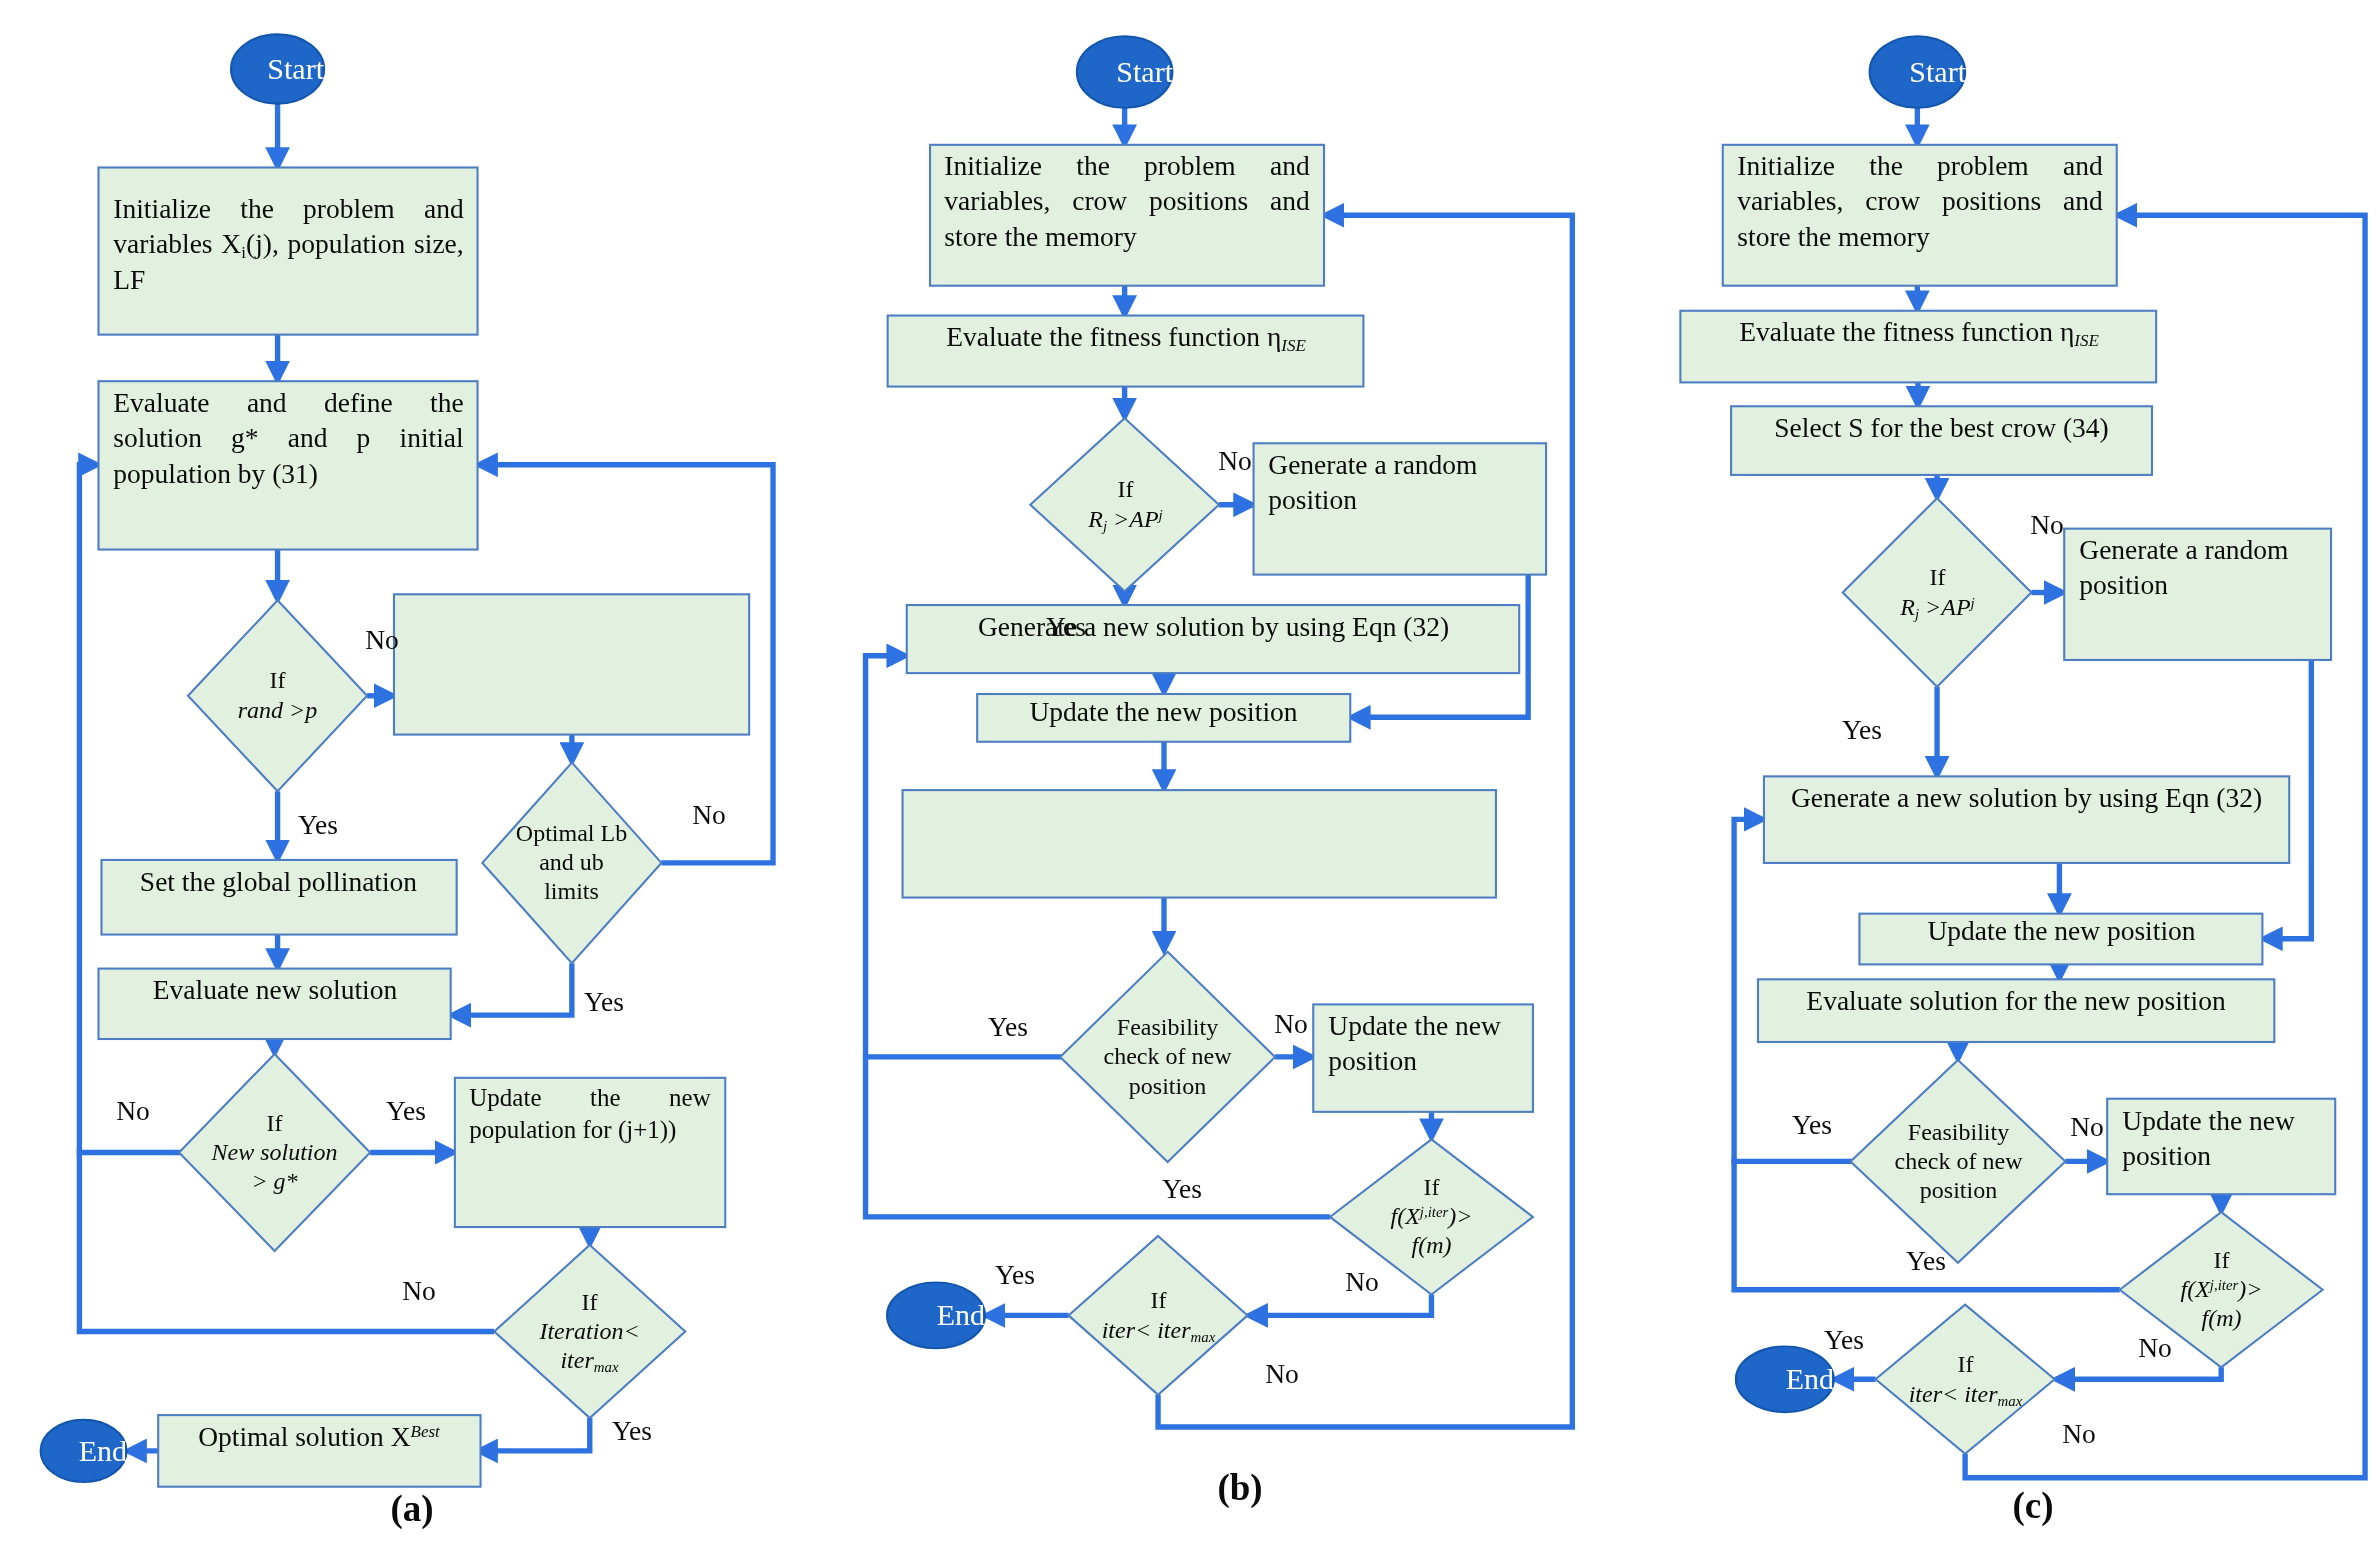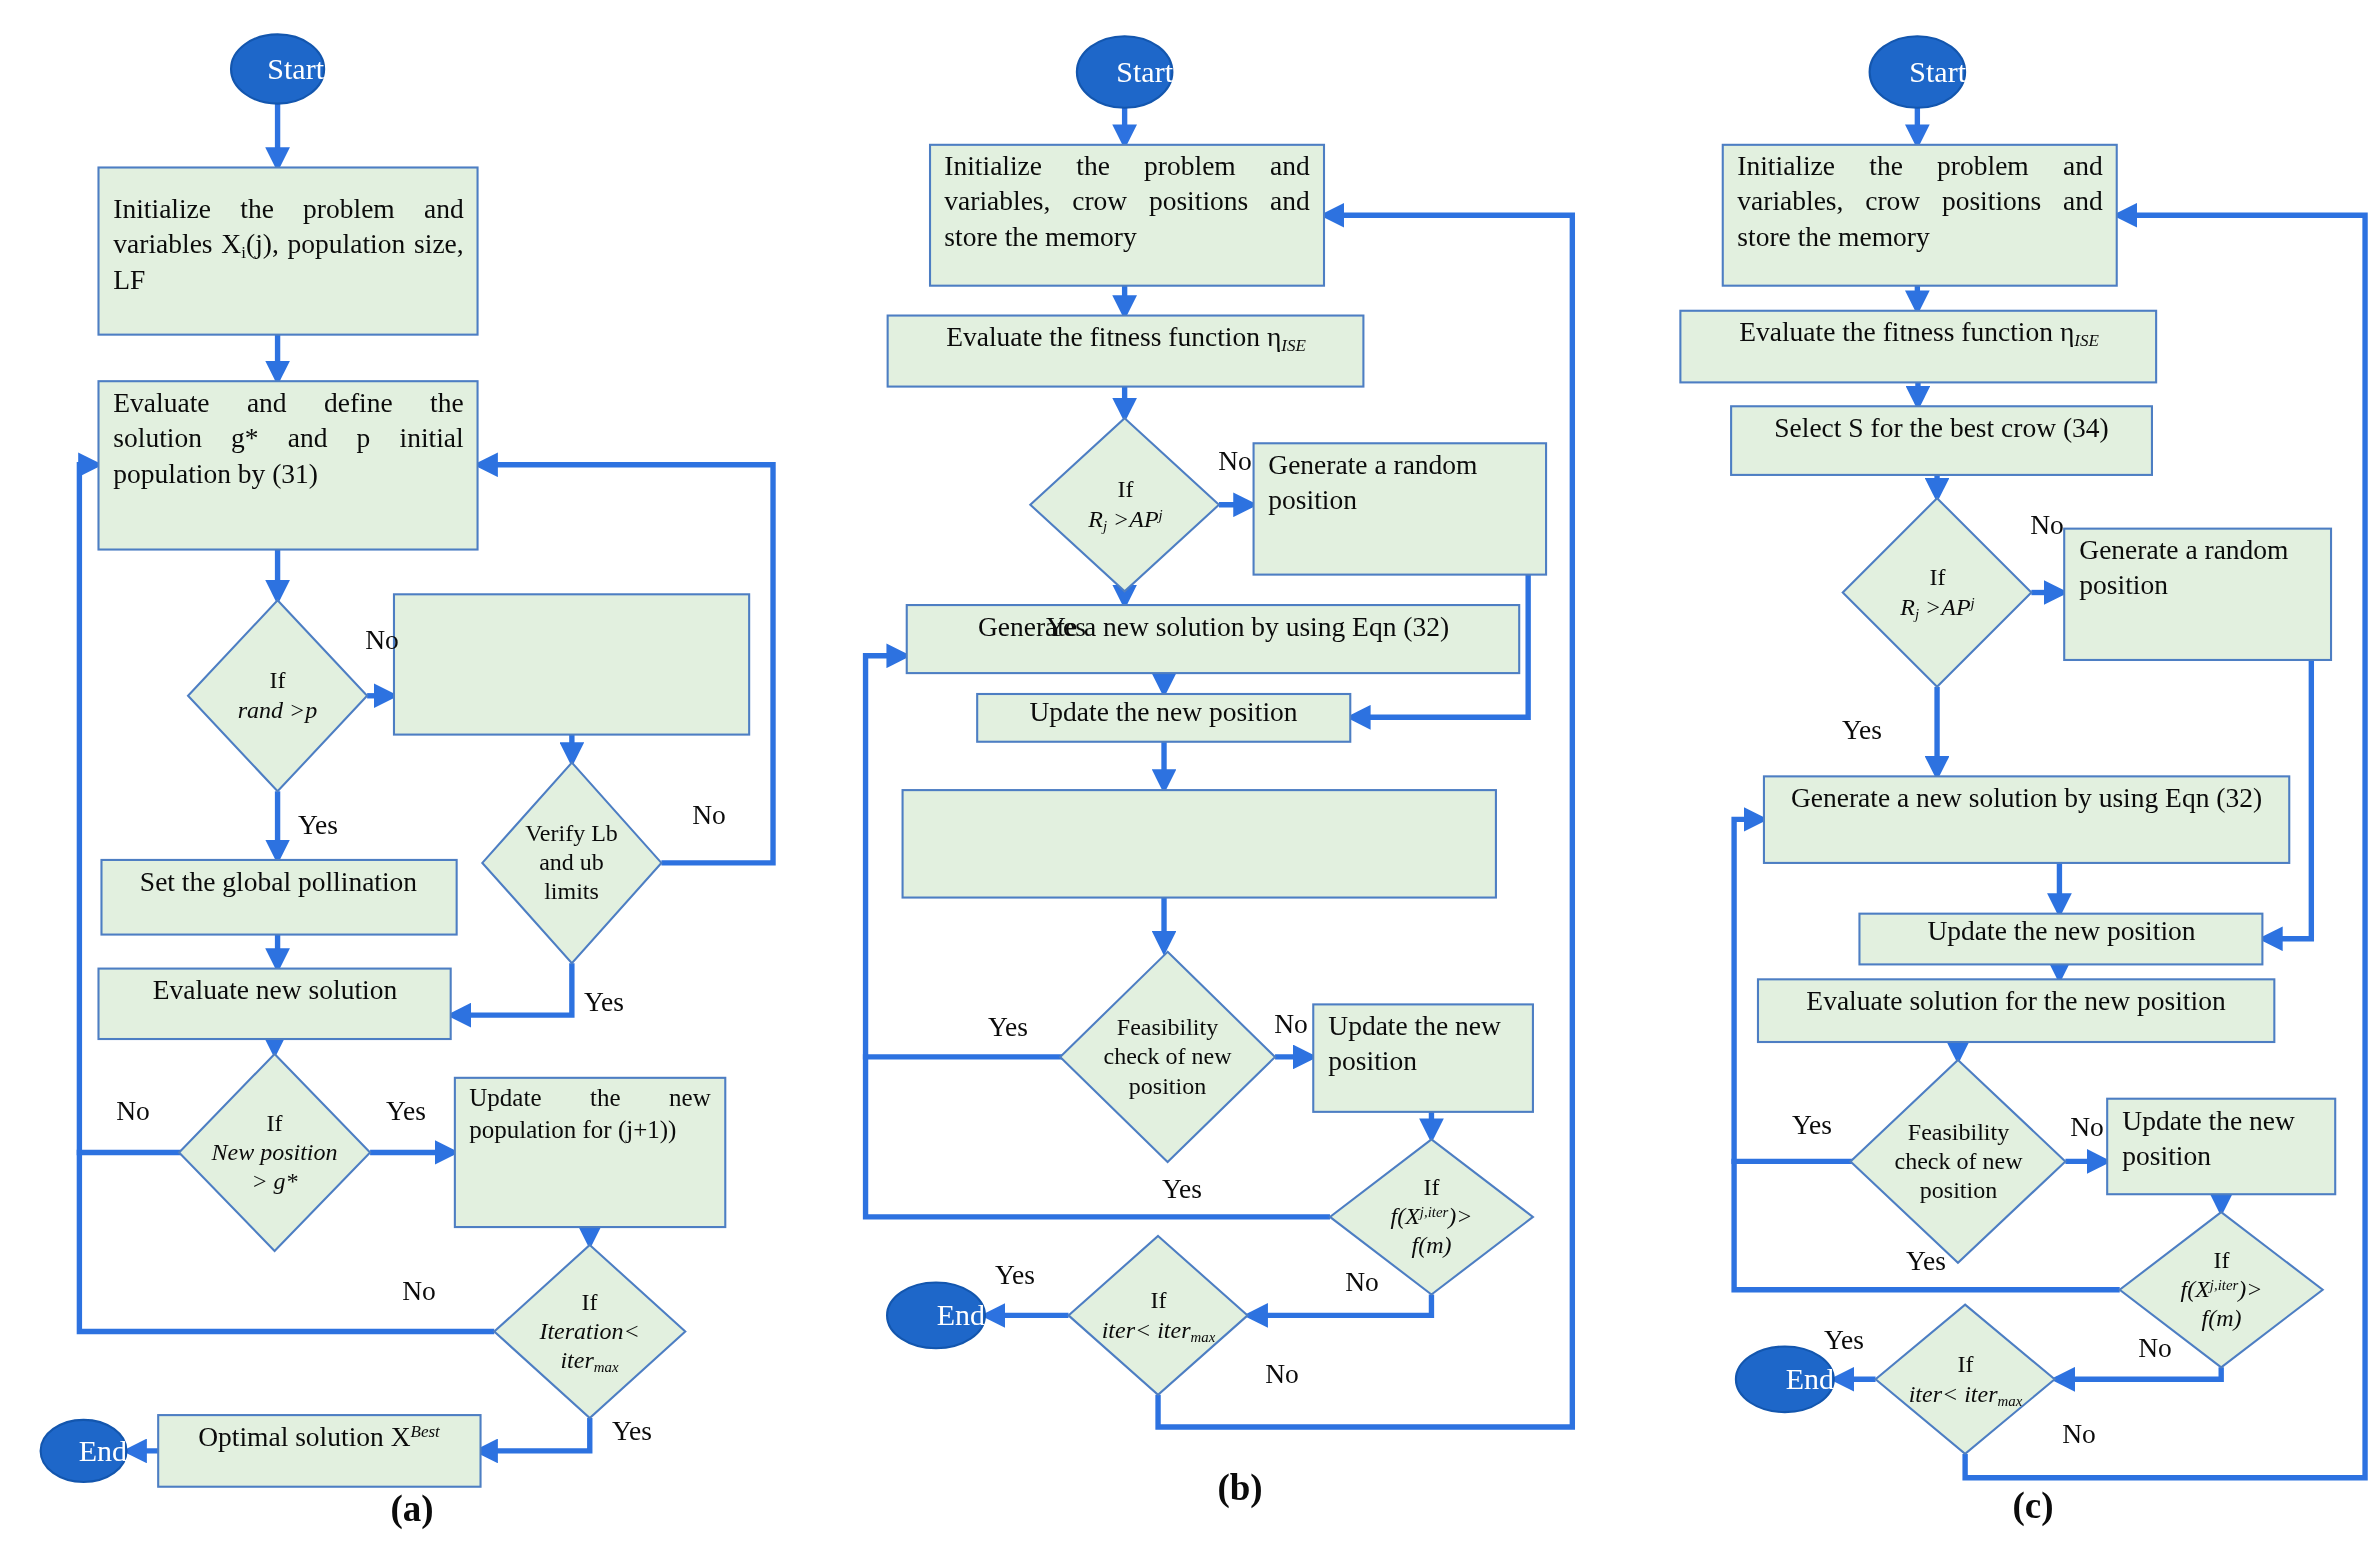--- a/index.html
+++ b/index.html
@@ -156,32 +156,32 @@
     <div>If</div>
     <div class="it">rand &gt;p</div>
   </div>
 
 
   <div class="rect-node" style="left:101px;top:860px;width:355px;height:79px;">
     <div class="inner txt-center">Set the global pollination</div>
   </div>
 
   <div class="diamond-node" style="left:482px;top:762px;width:179px;height:201px;">
-    <div>Verify Lb</div>
+    <div>Optimal Lb</div>
     <div>and ub</div>
     <div>limits</div>
   </div>
 
   <div class="rect-node" style="left:99px;top:968px;width:352px;height:70px;">
     <div class="inner txt-center">Evaluate new solution</div>
   </div>
 
   <div class="diamond-node" style="left:179px;top:1054px;width:191px;height:197px;">
     <div>If</div>
-    <div class="it">New position</div>
+    <div class="it">New solution</div>
     <div class="it">&gt; g*</div>
   </div>
 
   <div class="rect-node" style="left:455px;top:1078px;width:270px;height:149px;font-size:25px;">
     <div class="inner txt-justify">Update the new population for (j+1))</div>
   </div>
 
   <div class="diamond-node" style="left:494px;top:1245px;width:191px;height:173px;">
     <div>If</div>
     <div class="it">Iteration&lt;</div>

